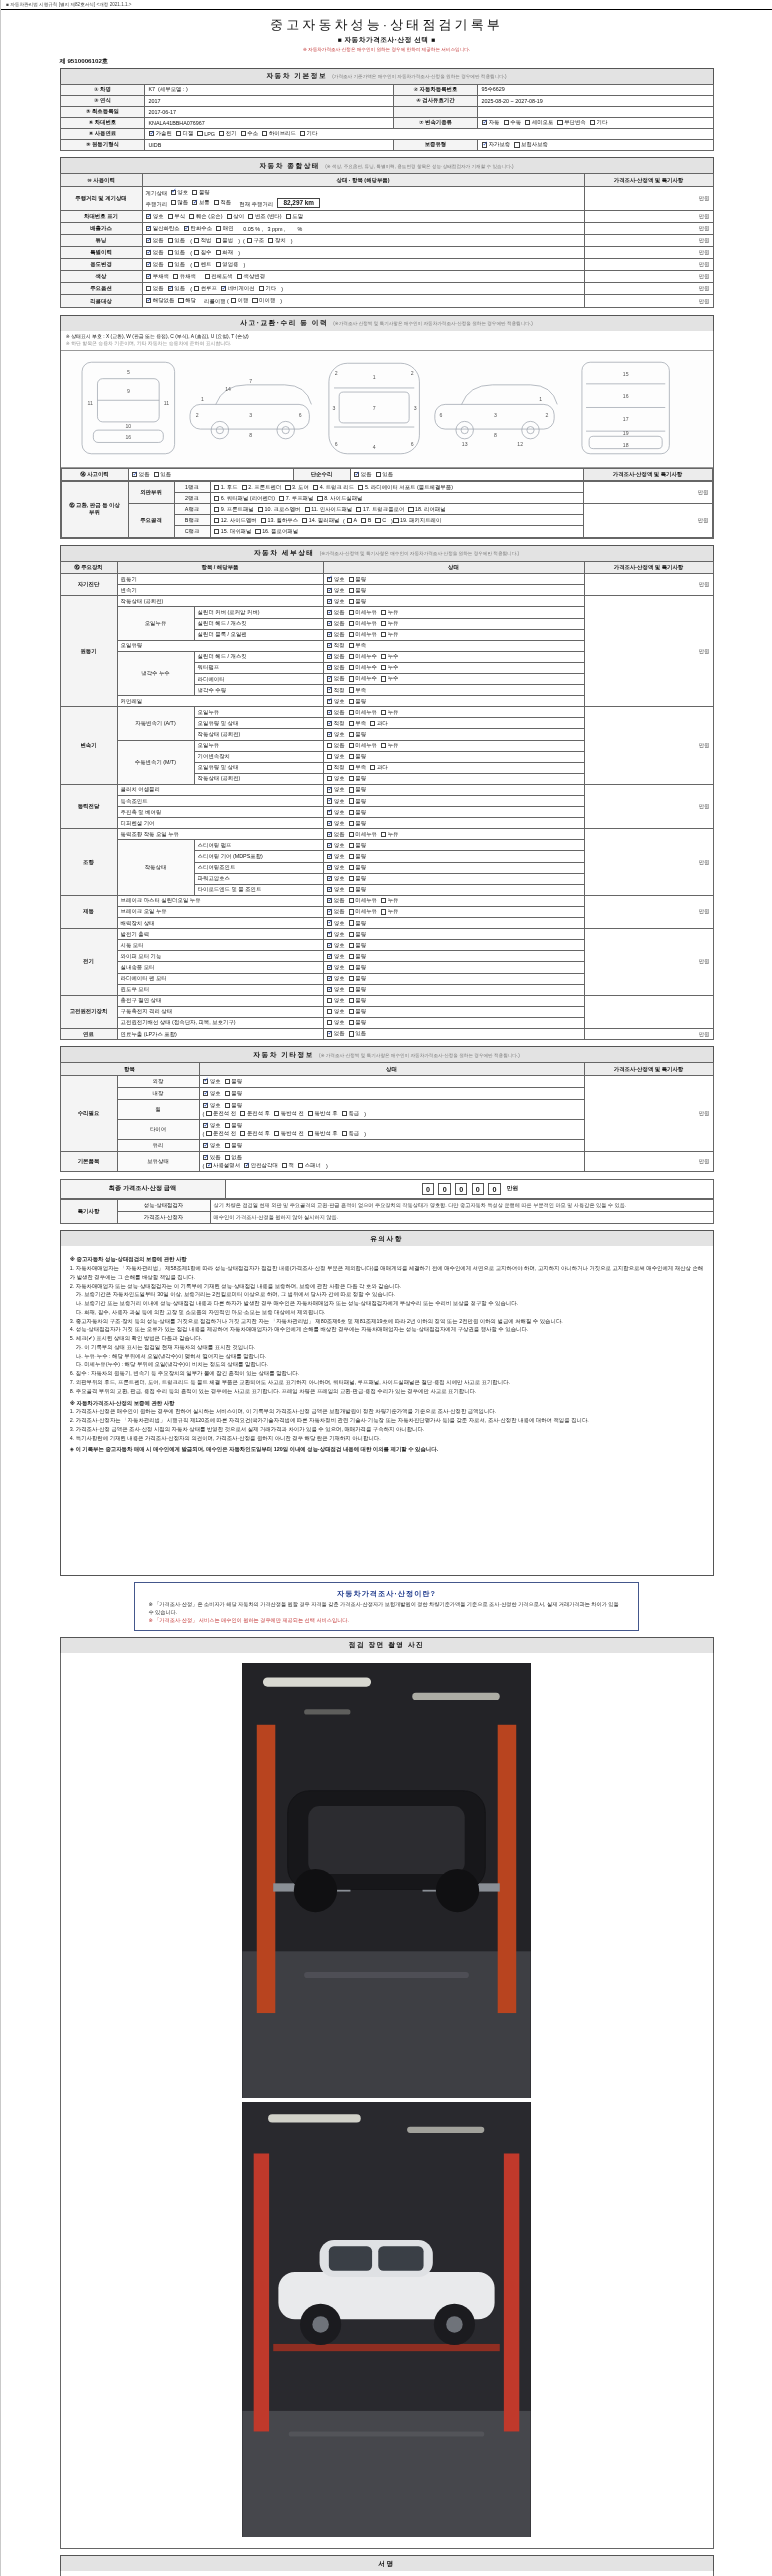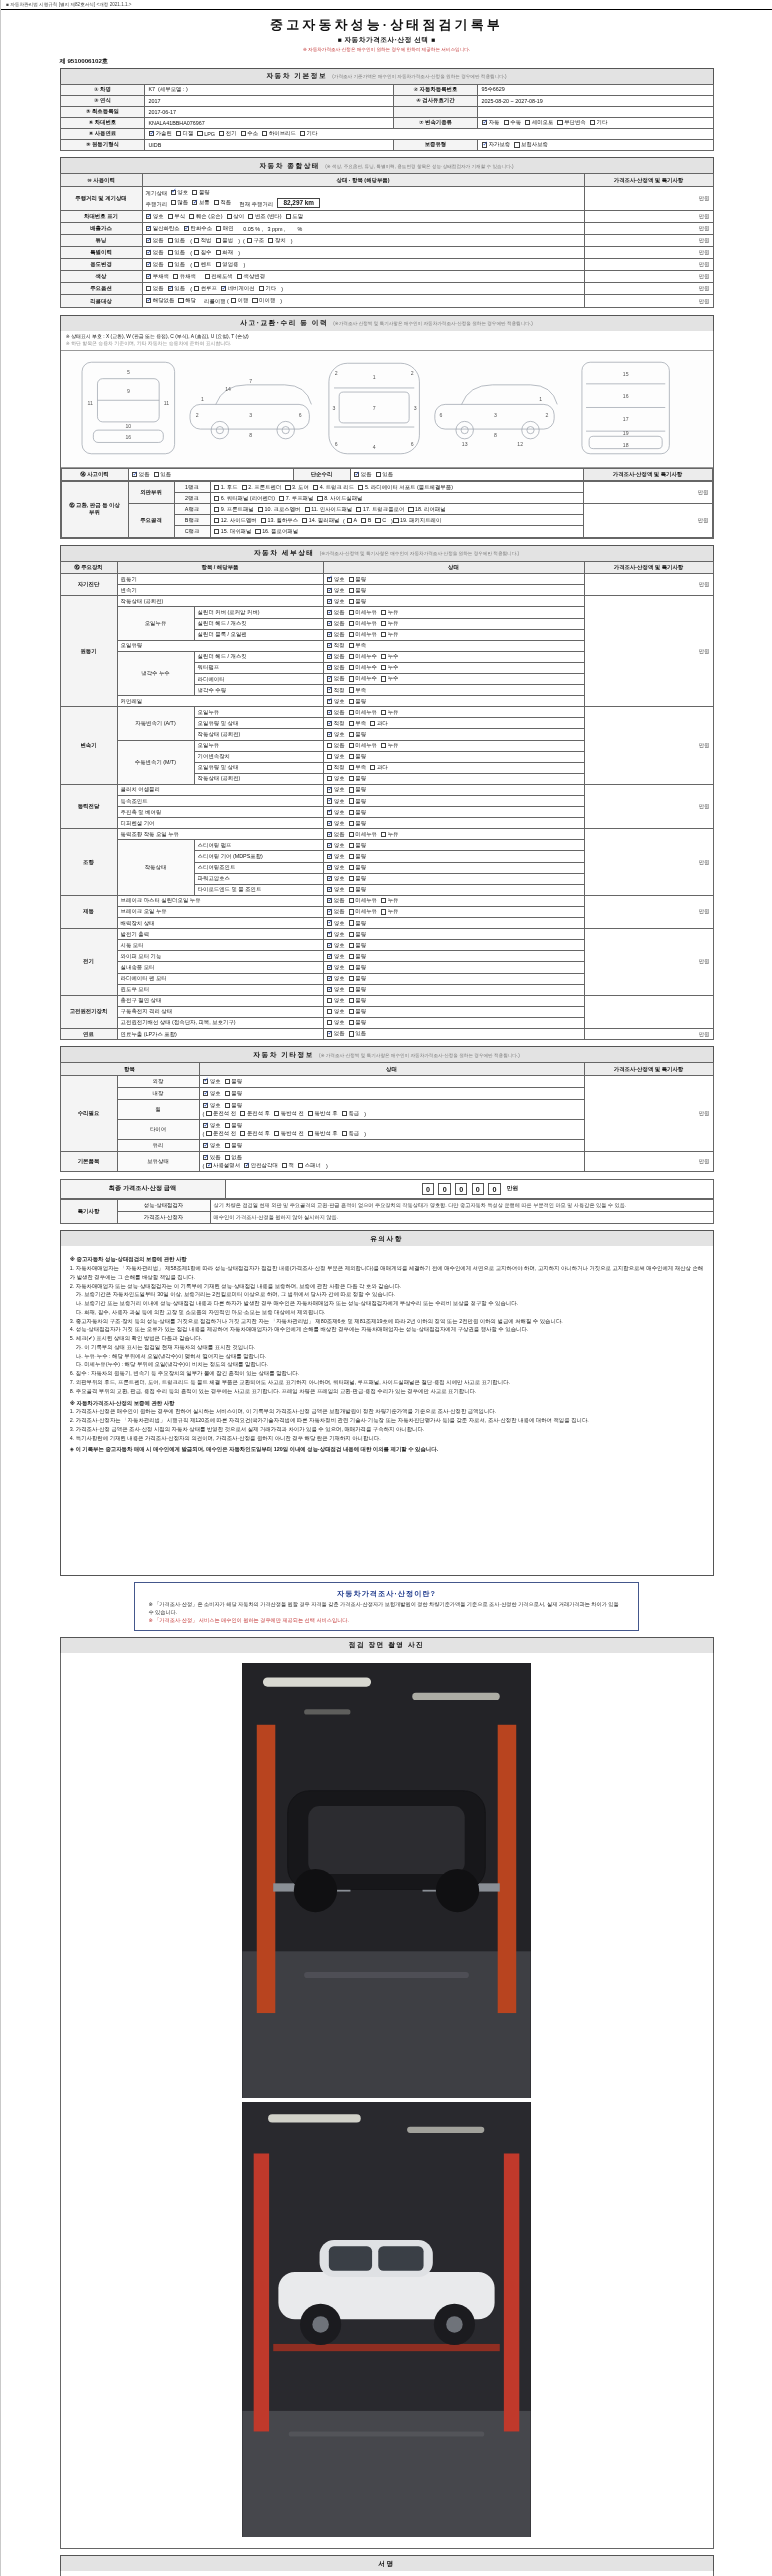--- a/index.html
+++ b/index.html
@@ -1,21 +1,21 @@
 <!DOCTYPE html>
 <html lang="ko" style="font-size:8.2px"><head>
 <meta charset="utf-8">
 <style>
 *{margin:0;padding:0;box-sizing:border-box}
 body{background:#ffffff;font-family:"Liberation Sans","DejaVu Sans",sans-serif;color:#111}
 .page{width:773px;min-height:2576px;margin:0 auto;background:#fff;border-left:0.5px solid #c9c9c9;border-right:0.5px solid #c9c9c9;padding-bottom:26px}
 .inner{width:654px;margin:0 auto}
 .formref{font-size:4.6px;color:#444;padding:2.1px 5.2px 1.5px}
 .toprule{border-top:1px solid #000}
-.title{text-align:center;font-size:13px;font-weight:bold;letter-spacing:3.1px;margin-top:6.2px}
+.title{text-align:center;font-size:13px;font-weight:normal;letter-spacing:3.1px;margin-top:6.2px}
 .subtitle{text-align:center;font-size:6.7px;font-weight:bold;margin-top:2.6px;letter-spacing:0.5px}
 .headnote{text-align:center;font-size:4.6px;color:#c03030;margin-top:1.5px}
 .docno{font-size:6.2px;font-weight:bold;margin:5.2px 0 1.5px}
 section{margin-bottom:6.2px}
 .secbar{background:#e3e3e3;border:0.5px solid #555;border-bottom:none;text-align:center;padding:2.6px 2.1px}
 .sectitle{font-size:6.7px;font-weight:bold;letter-spacing:1.5px}
 .secnote{font-size:4.6px;color:#777;margin-left:5.2px;letter-spacing:0}
 table{width:100%;border-collapse:collapse;table-layout:fixed}
 td,th{border:0.5px solid #666;font-size:5.4px;padding:1.5px 3.1px;vertical-align:middle;word-break:keep-all}
 th{background:#ececec;font-weight:bold;text-align:center;padding:2.1px 1px}

